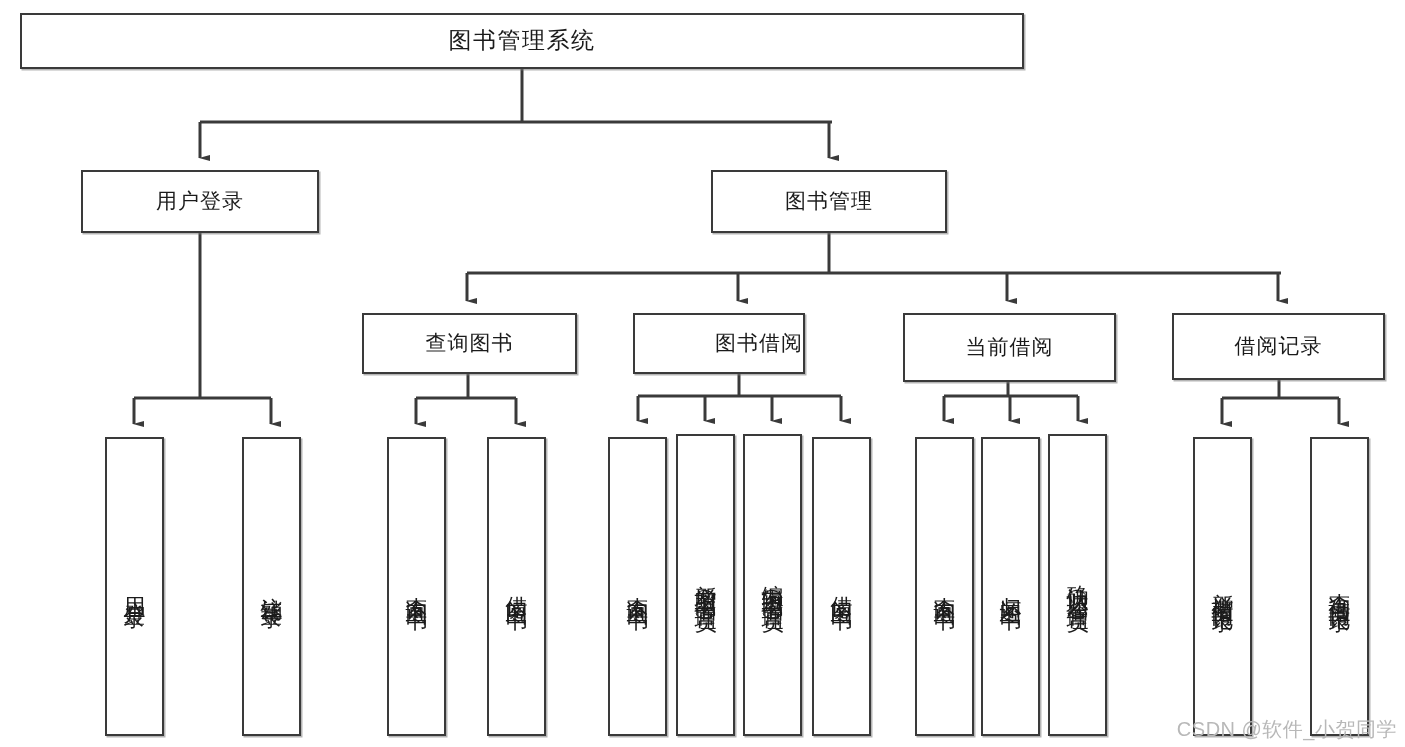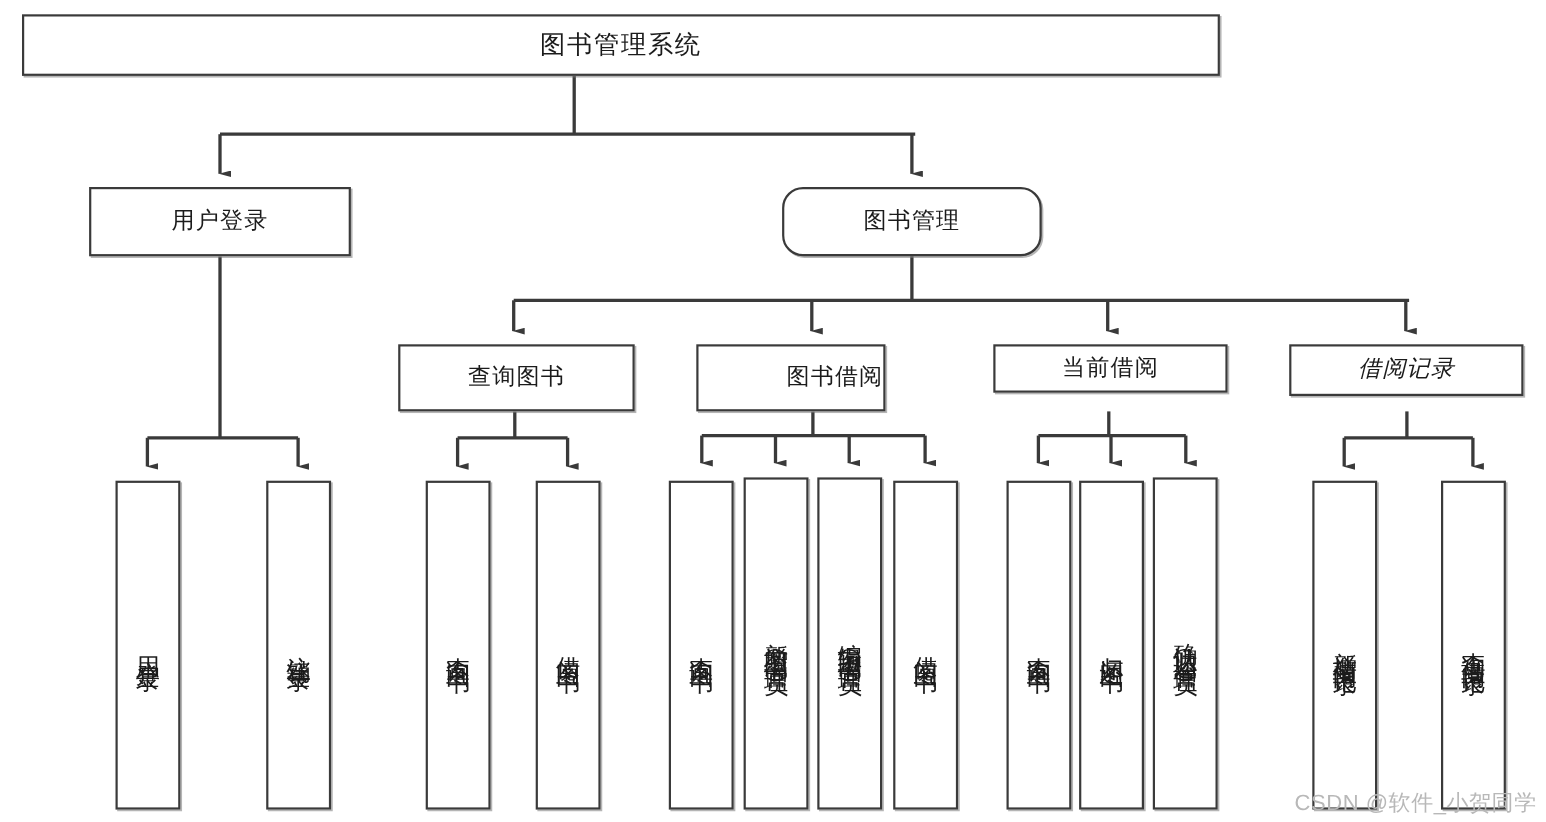--- a/index.html
+++ b/index.html
@@ -124,45 +124,45 @@
       <path d="M1010,396 L1010,421" marker-end="url(#arrow)"></path>
       <path d="M1078,396 L1078,421" marker-end="url(#arrow)"></path>
 
       <path d="M1279,374 L1279,398"></path>
       <path d="M1222,398 L1339,398"></path>
       <path d="M1222,398 L1222,424" marker-end="url(#arrow)"></path>
       <path d="M1339,398 L1339,424" marker-end="url(#arrow)"></path>
     </g>
   </svg>
 
-  <div class="node horiz title" style="left:20px; top:13px; width:1089px; height:56px;">
+  <div class="node horiz title" style="left:20px; top:13px; width:1004px; height:56px;">
     <span class="lbl">图书管理系统</span>
   </div>
 
   <div class="node horiz" style="left:81px; top:170px; width:238px; height:63px;">
     <span class="lbl">用户登录</span>
   </div>
 
-  <div class="node horiz" style="left:711px; top:170px; width:236px; height:63px;border-radius:19px;">
+  <div class="node horiz" style="left:711px; top:170px; width:236px; height:63px;">
     <span class="lbl">图书管理</span>
   </div>
 
   <div class="node horiz" style="left:362px; top:313px; width:215px; height:61px;">
     <span class="lbl">查询图书</span>
   </div>
 
   <div class="node horiz" style="left:633px; top:313px; width:172px; height:61px;justify-content:flex-end;">
     <span class="lbl">图书借阅</span>
   </div>
 
-  <div class="node horiz" style="left:903px; top:313px; width:213px; height:44px;">
+  <div class="node horiz" style="left:903px; top:313px; width:213px; height:69px;">
     <span class="lbl">当前借阅</span>
   </div>
 
-  <div class="node horiz" style="left:1172px; top:313px; width:213px; height:47px;font-style:italic;">
+  <div class="node horiz" style="left:1172px; top:313px; width:213px; height:67px;">
     <span class="lbl">借阅记录</span>
   </div>
 
   <div class="node vert" style="left:105px; top:437px; width:59px; height:299px;">
     <span class="lbl">用户登录</span>
   </div>
 
   <div class="node vert" style="left:242px; top:437px; width:59px; height:299px;">
     <span class="lbl">注销登录</span>
   </div>

